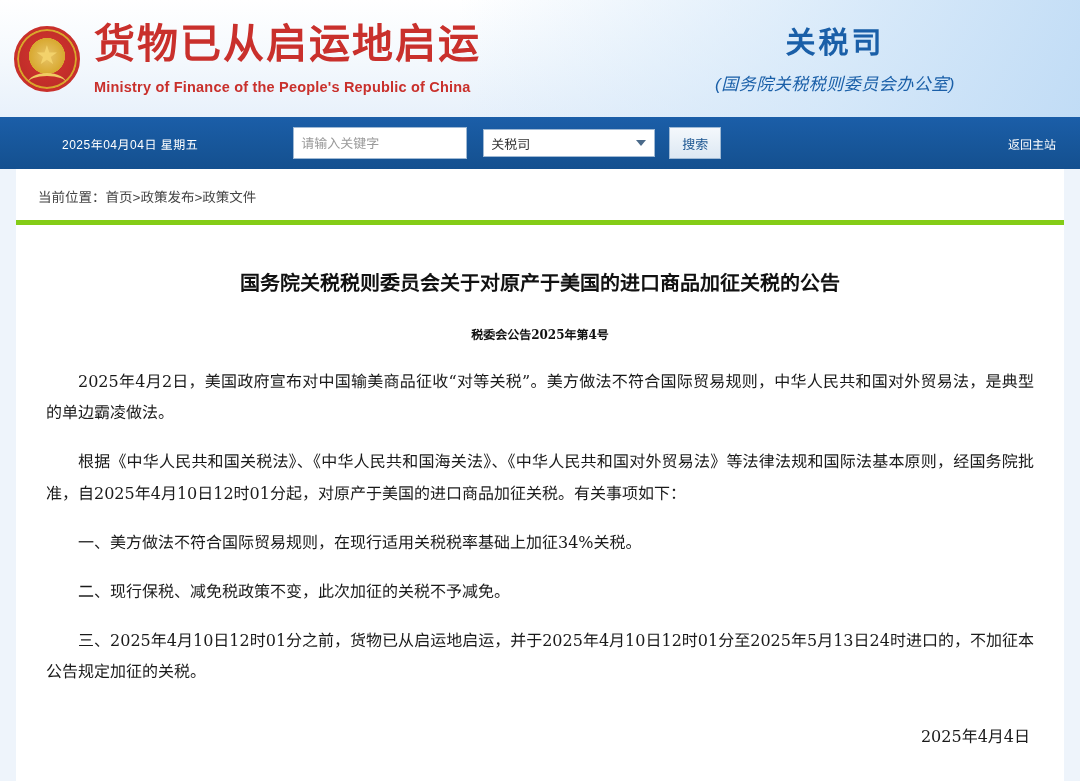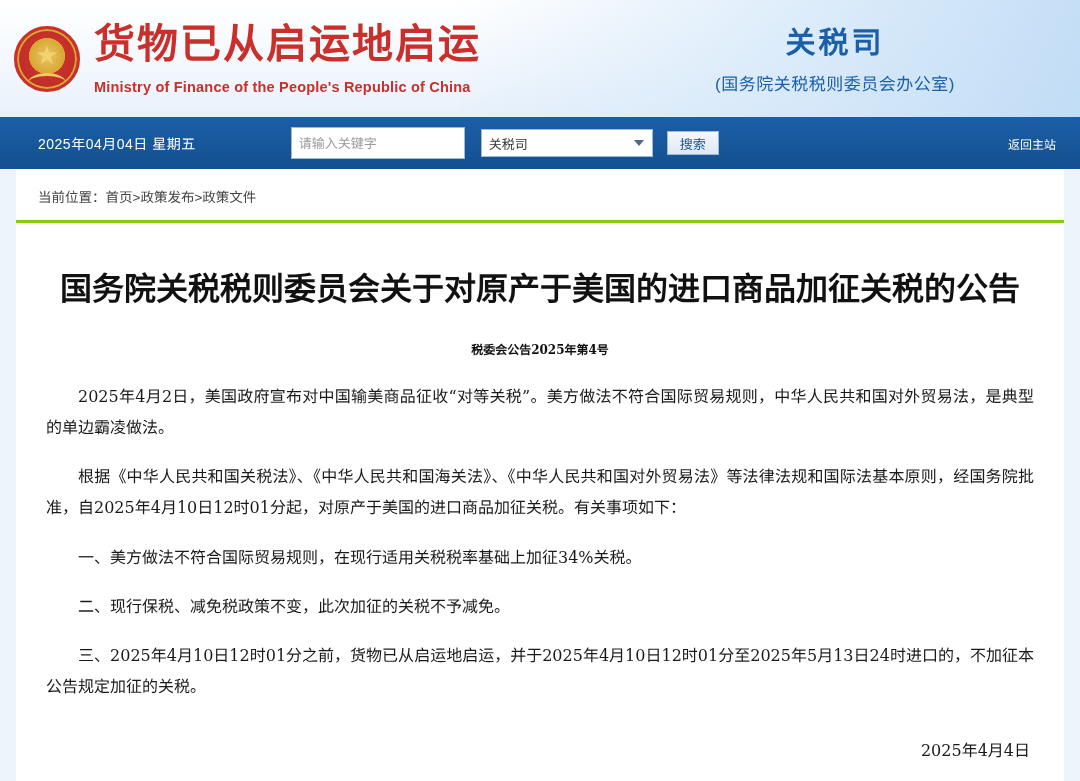--- a/index.html
+++ b/index.html
@@ -94,36 +94,38 @@
     color: #1a5fa8;
     font-size: 30px;
     font-weight: bold;
     letter-spacing: 3px;
   }
   .dept-sub {
     color: #1a5fa8;
     font-size: 17px;
     margin-top: 8px;
     letter-spacing: 0.5px;
+    font-style: italic;
   }
 
   
   .navbar {
     height: 52px;
     background: linear-gradient(180deg, #1b5ea8 0%, #14508f 100%);
     display: flex;
     align-items: center;
     padding: 0 24px 0 38px;
     position: relative;
   }
   .nav-date {
     color: #ffffff;
-    font-size: 14px;
+    font-size: 12px;
     letter-spacing: 0.5px;
     white-space: nowrap;
+    margin-left: 24px;
   }
   .search-area {
     display: flex;
     align-items: center;
     margin-left: 95px;
   }
   .search-input {
     width: 174px;
     height: 32px;
     border: 1px solid #9fb9d4;
@@ -154,21 +156,21 @@
     right: 8px;
     top: 50%;
     transform: translateY(-50%);
     width: 0; height: 0;
     border-left: 5px solid transparent;
     border-right: 5px solid transparent;
     border-top: 6px solid #4a6a8a;
   }
   .search-btn {
     margin-left: 14px;
-    height: 24px;
+    height: 32px;
     min-width: 52px;
     padding: 0 10px;
     background: linear-gradient(180deg, #f4f8fc 0%, #dde8f3 100%);
     border: 1px solid #9fb9d4;
     color: #18538f;
     font-size: 13px;
     cursor: pointer;
     font-family: Liberation Serif, serif;
   }
   .nav-right {
@@ -189,30 +191,30 @@
   .content-card {
     margin: 0 16px;
     background: #ffffff;
     min-height: 100%;
     padding: 0 0 10px 0;
   }
   .breadcrumb {
     padding: 17px 0 14px 22px;
     font-size: 13.5px;
     color: #444;
-    border-bottom: 3px solid #84cc16;
+    border-bottom: 5px solid #84cc16;
   }
   .breadcrumb a { color: #444; text-decoration: none; }
 
   .doc {
     padding: 0 30px;
   }
   .doc-title {
     text-align: center;
-    font-size: 32px;
+    font-size: 20px;
     font-weight: bold;
     color: #111;
     margin: 44px 0 0 0;
     line-height: 1.4;
     font-family: "DejaVu Sans", "Liberation Sans", sans-serif;
   }
   .doc-number {
     text-align: center;
     font-size: 12px;
     color: #111;

